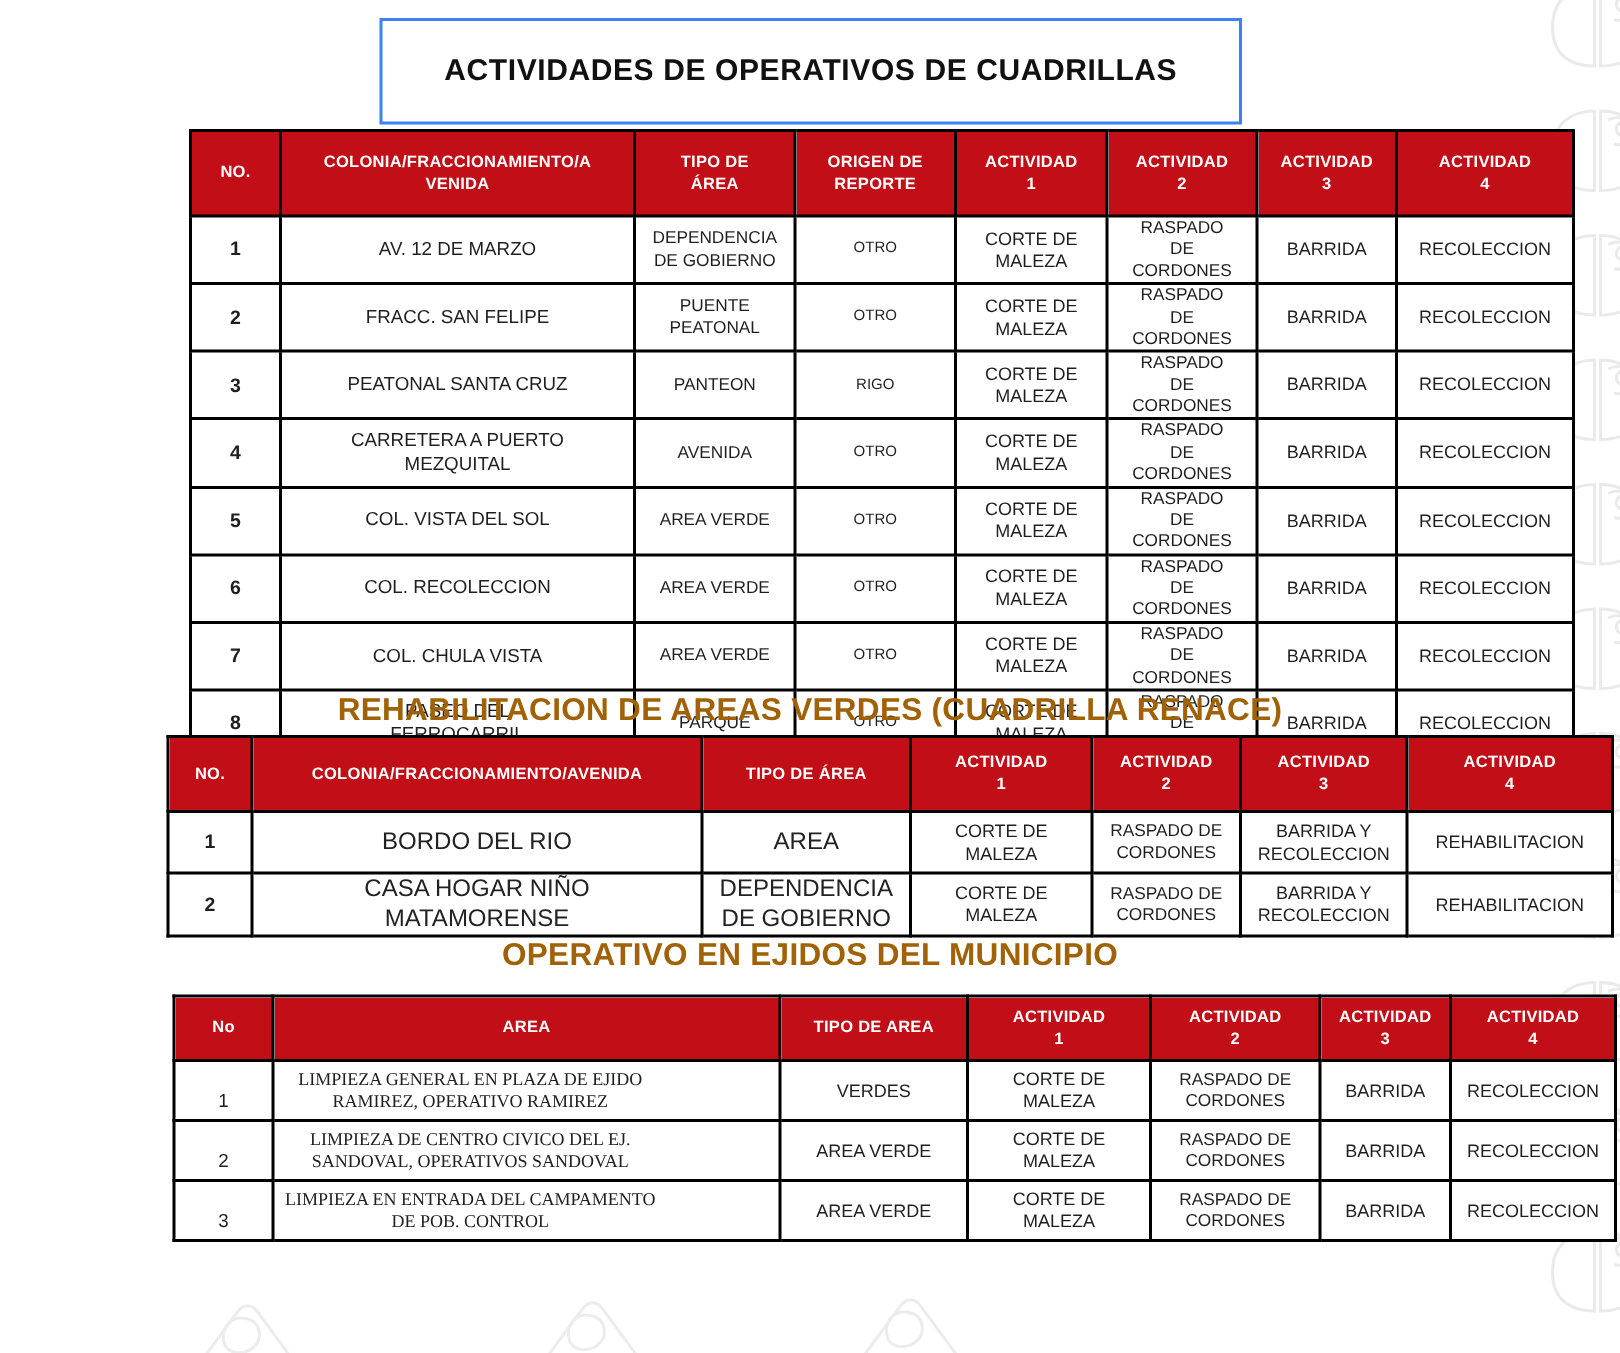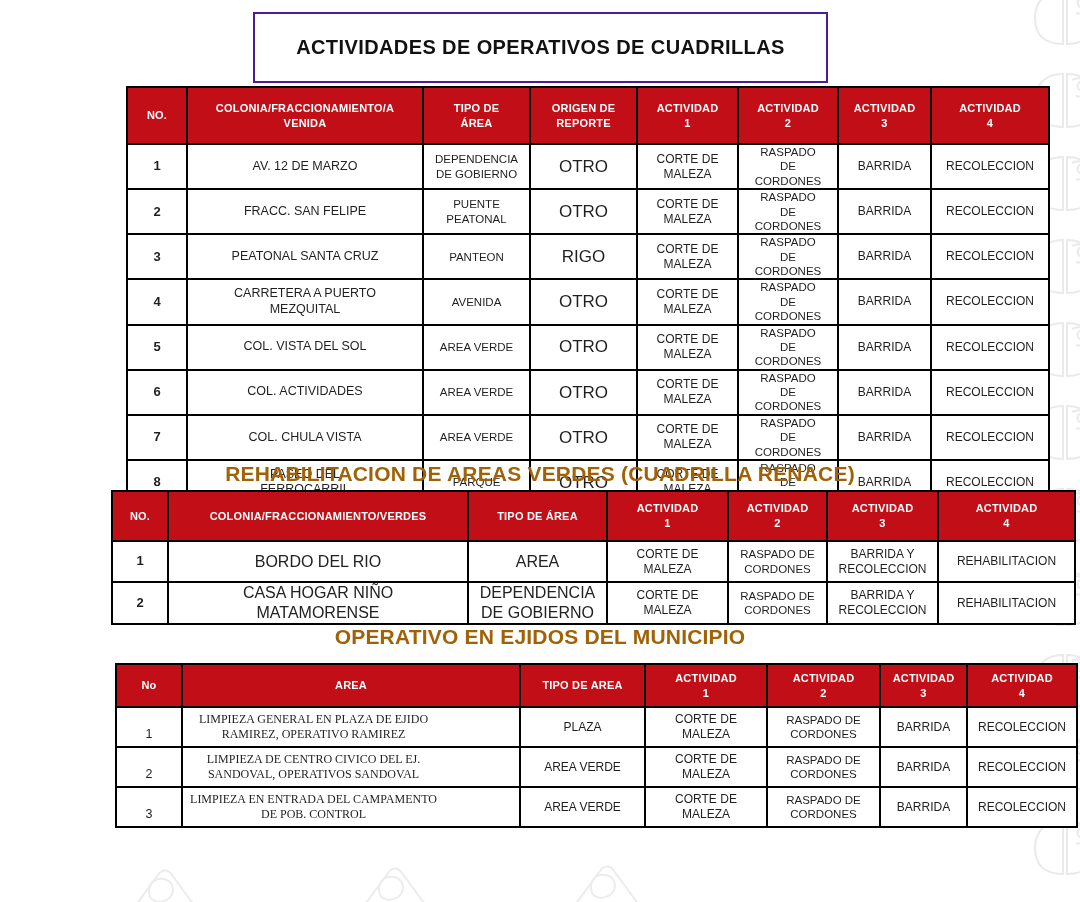--- a/index.html
+++ b/index.html
@@ -5,21 +5,21 @@
   * { margin:0; padding:0; box-sizing:border-box; }
   html,body { background:#ffffff; }
   .page {
     position:relative; width:1080px; height:902px; background:#ffffff;
     overflow:hidden; font-family:"Liberation Sans", sans-serif; color:#1a1a1a;
   }
   .wm { position:absolute; left:0; top:0; pointer-events:none; z-index:0; }
 
   .title-box {
     position:absolute; left:253px; top:12px; width:575px; height:71px;
-    background:#ffffff; border:2px solid #4c1d95; z-index:3;
+    background:#ffffff; border:2px solid #3b82f6; z-index:3;
     display:flex; align-items:center; justify-content:center;
   }
   .title-box span { font-size:20px; font-weight:bold; letter-spacing:.4px; color:#111; }
 
   table.doc {
     position:absolute; border-collapse:collapse; table-layout:fixed;
     background:#ffffff; z-index:2;margin-left:48px;
   }
   table.doc th, table.doc td {
     border:2px solid #000; text-align:center; vertical-align:middle;
@@ -31,21 +31,21 @@
   }
   td { font-size:12px; color:#1f1f1f; }
 
   
   .t1 { left:78px; top:86px; width:922px; }
   .t1 thead tr { height:57px; }
   .t1 tbody tr { height:40px; }
   .t1 td.c0 { font-size:13px; font-weight:bold; }
   .t1 td.c1 { padding:0 38px; font-size:12.5px; }
   .t1 td.c2 { font-size:11.5px; padding:0 5px; }
-  .t1 td.c3 { font-size:17px;text-align:center; }
+  .t1 td.c3 { font-size:10px;text-align:center; }
   .t1 td.c4 { padding:0 12px; }
   .t1 td.c5 { padding:0 12px; font-size:11.5px; }
   .t1 td.c7 { padding:0 12px; }
 
   .section-title {
     position:absolute; left:0; width:1080px; text-align:center; z-index:2;
     font-size:21px; font-weight:bold; color:#a16207; letter-spacing:.2px;
   }
   .st2 { top:462px; }
   .st3 { top:625px; }
@@ -192,21 +192,21 @@
           <td class="c2">AREA VERDE</td>
           <td class="c3">OTRO</td>
           <td class="c4">CORTE DE MALEZA</td>
           <td class="c5">RASPADO DE CORDONES</td>
           <td class="c6">BARRIDA</td>
           <td class="c7">RECOLECCION</td>
         </tr>
 
         <tr>
           <td class="c0">6</td>
-          <td class="c1">COL. ACTIVIDADES</td>
+          <td class="c1">COL. RECOLECCION</td>
           <td class="c2">AREA VERDE</td>
           <td class="c3">OTRO</td>
           <td class="c4">CORTE DE MALEZA</td>
           <td class="c5">RASPADO DE CORDONES</td>
           <td class="c6">BARRIDA</td>
           <td class="c7">RECOLECCION</td>
         </tr>
 
         <tr>
           <td class="c0">7</td>
@@ -240,21 +240,21 @@
         <col style="width:300px">
         <col style="width:139px">
         <col style="width:121px">
       <col style="width:99px">
         <col style="width:111px">
         <col style="width:137px">
     </colgroup>
     <thead>
       <tr>
         <th>NO.</th>
-        <th>COLONIA/FRACCIONAMIENTO/VERDES</th>
+        <th>COLONIA/FRACCIONAMIENTO/AVENIDA</th>
         <th>TIPO DE ÁREA</th>
         <th>ACTIVIDAD
 1</th>
         <th>ACTIVIDAD
 2</th>
         <th>ACTIVIDAD
 3</th>
         <th>ACTIVIDAD
 4</th>
       </tr>
@@ -308,21 +308,21 @@
 3</th>
         <th>ACTIVIDAD
 4</th>
       </tr>
     </thead>
     <tbody>
 
         <tr>
           <td class="c0">1</td>
           <td class="c1">LIMPIEZA GENERAL EN PLAZA DE EJIDO RAMIREZ, OPERATIVO RAMIREZ</td>
-          <td class="c2">PLAZA</td>
+          <td class="c2">VERDES</td>
           <td class="c3">CORTE DE MALEZA</td>
           <td class="c4">RASPADO DE CORDONES</td>
           <td class="c5">BARRIDA</td>
           <td class="c6">RECOLECCION</td>
         </tr>
 
         <tr>
           <td class="c0">2</td>
           <td class="c1">LIMPIEZA DE CENTRO CIVICO DEL EJ. SANDOVAL, OPERATIVOS SANDOVAL</td>
           <td class="c2">AREA VERDE</td>

